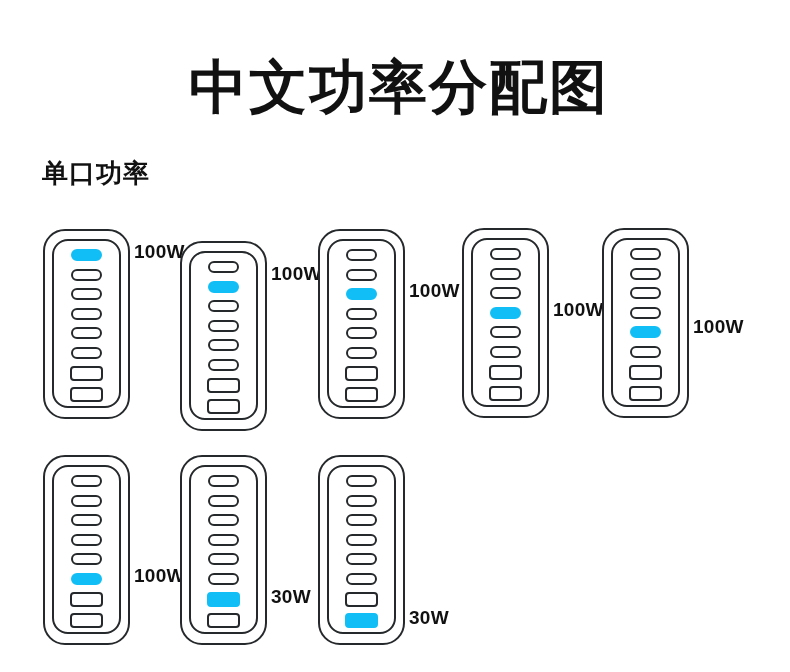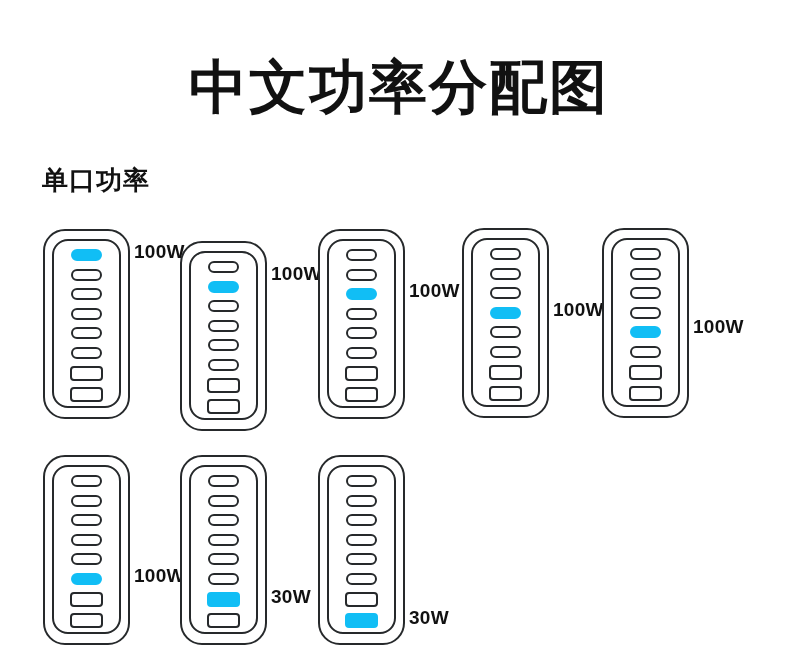--- a/index.html
+++ b/index.html
@@ -27,21 +27,21 @@
     text-align: center;
     font-size: 58px;
     line-height: 70px;
     font-weight: 700;
     letter-spacing: 2px;
     color: #111111;
     white-space: nowrap;
   }
   #section-subtitle {
     position: absolute;
-    top: 163px;
+    top: 156px;
     left: 42px;
     font-size: 26px;
     line-height: 34px;
     font-weight: 700;
     letter-spacing: 1px;
     color: #111111;
     white-space: nowrap;
   }
 
   

